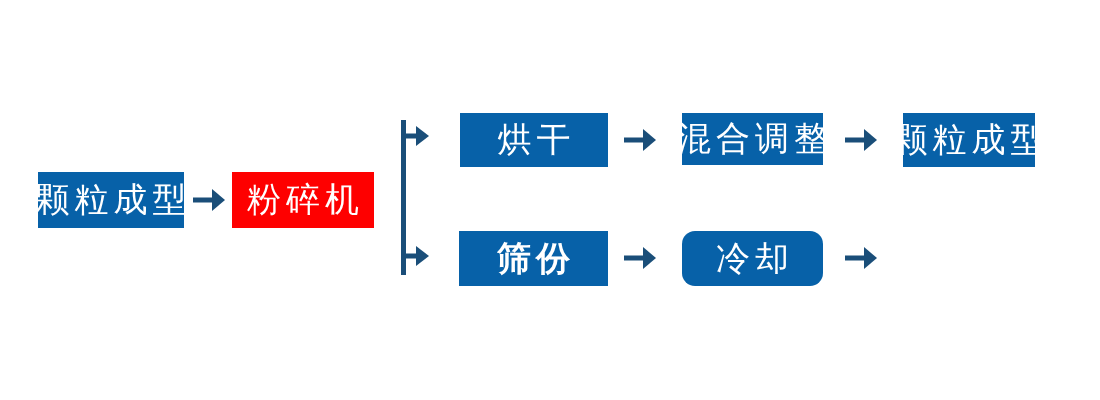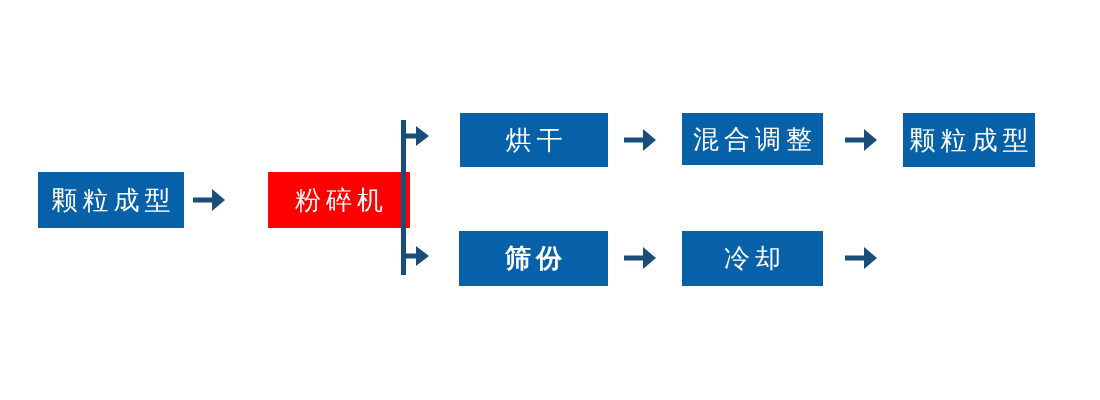--- a/index.html
+++ b/index.html
@@ -13,21 +13,21 @@
     background: #ffffff;
     overflow: hidden;
   }
 
   .node {
     position: absolute;
     display: flex;
     align-items: center;
     justify-content: center;
     color: #ffffff;
-    font-size: 26px;
+    font-size: 34px;
     letter-spacing: 5px;
     text-indent: 5px;
     white-space: nowrap;
   }
   .node-blue { background: #0761A8; }
   .node-red  { background: #FE0000; }
 
   .arrow, .connector {
     position: absolute;
     color: #1A4E79;
@@ -43,21 +43,21 @@
     <span>颗粒成型</span>
   </div>
 
   <span class="arrow" style="left:193px; top:186px;">
     <svg width="34" height="28" viewBox="0 0 34 28">
       <rect x="0" y="11.5" width="21" height="5" fill="currentColor"></rect>
       <polygon points="19,3 32,14 19,25" fill="currentColor"></polygon>
     </svg>
   </span>
 
-  <div class="node node-red" style="left:232px; top:172px; width:142px; height:56px;margin-left:36px;">
+  <div class="node node-red" style="left:232px; top:172px; width:142px; height:56px;">
     <span>粉碎机</span>
   </div>
 
   <span class="connector" style="left:401px; top:118px;">
     <svg width="34" height="160" viewBox="0 0 34 160">
       <rect x="0" y="2" width="5" height="155" fill="currentColor"></rect>
       <rect x="5" y="15.5" width="11" height="5" fill="currentColor"></rect>
       <polygon points="15,8 28,18 15,28" fill="currentColor"></polygon>
       <rect x="5" y="135.5" width="11" height="5" fill="currentColor"></rect>
       <polygon points="15,128 28,138 15,148" fill="currentColor"></polygon>
@@ -94,21 +94,21 @@
     <span>筛份</span>
   </div>
 
   <span class="arrow" style="left:624px; top:244px;">
     <svg width="34" height="28" viewBox="0 0 34 28">
       <rect x="0" y="11.5" width="21" height="5" fill="currentColor"></rect>
       <polygon points="19,3 32,14 19,25" fill="currentColor"></polygon>
     </svg>
   </span>
 
-  <div class="node node-blue" style="left:682px; top:231px; width:141px; height:55px;">
+  <div class="node node-blue" style="left:682px; top:231px; width:141px; height:55px;border-radius:13px;">
     <span>冷却</span>
   </div>
 
   <span class="arrow" style="left:845px; top:244px;">
     <svg width="34" height="28" viewBox="0 0 34 28">
       <rect x="0" y="11.5" width="21" height="5" fill="currentColor"></rect>
       <polygon points="19,3 32,14 19,25" fill="currentColor"></polygon>
     </svg>
   </span>
 

